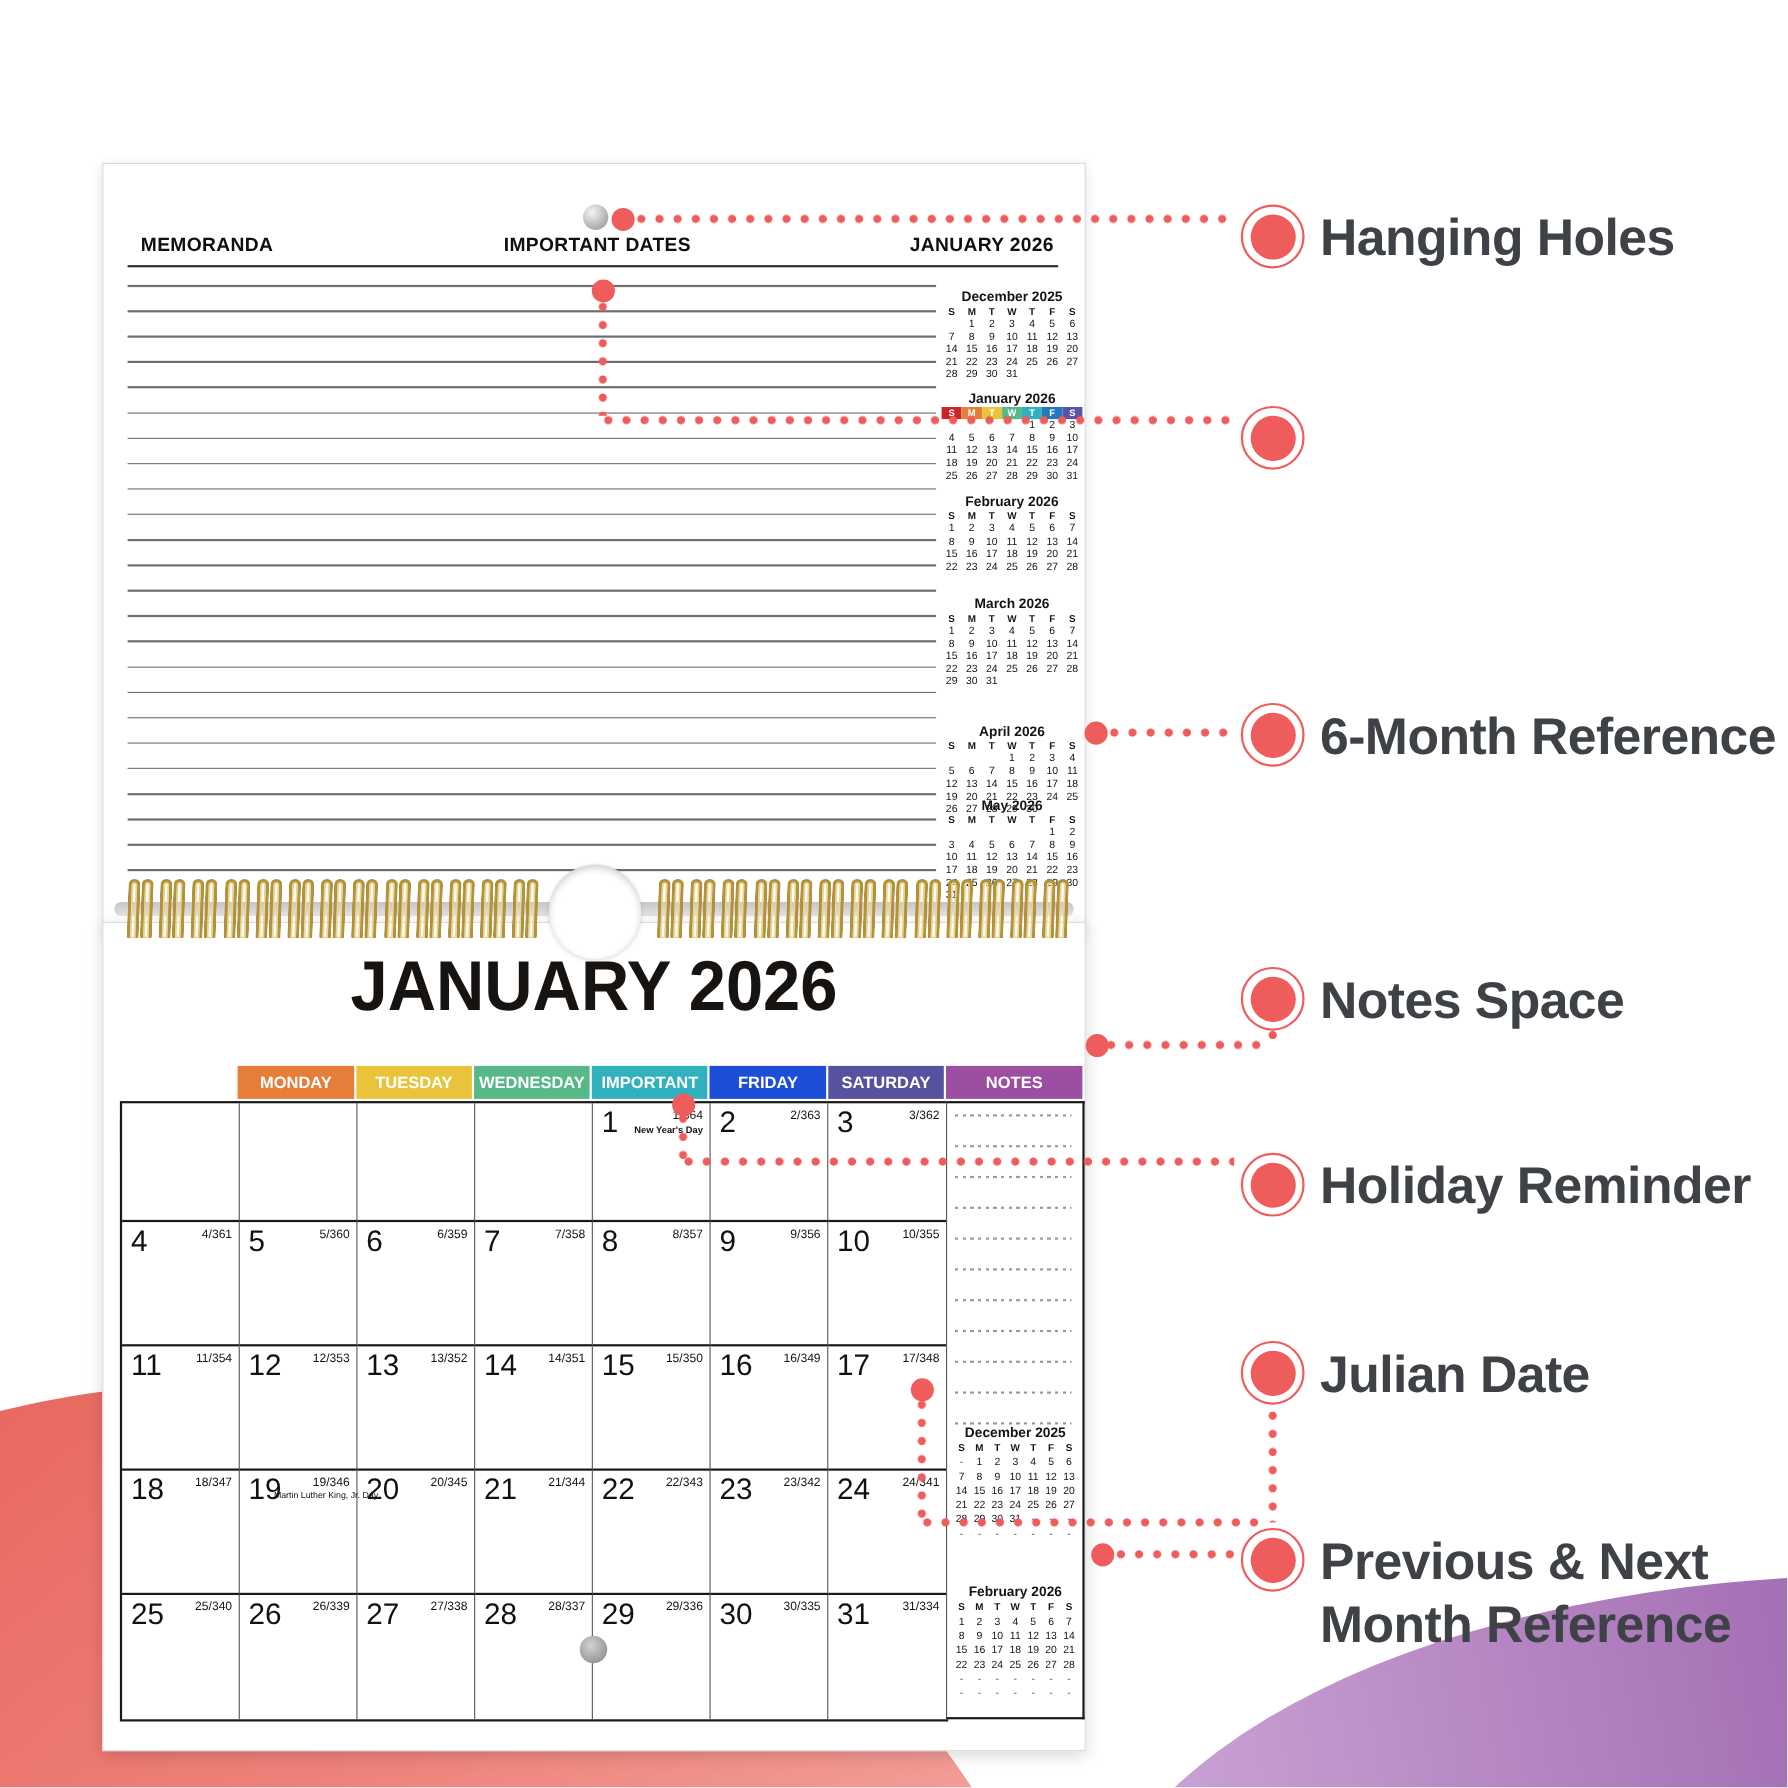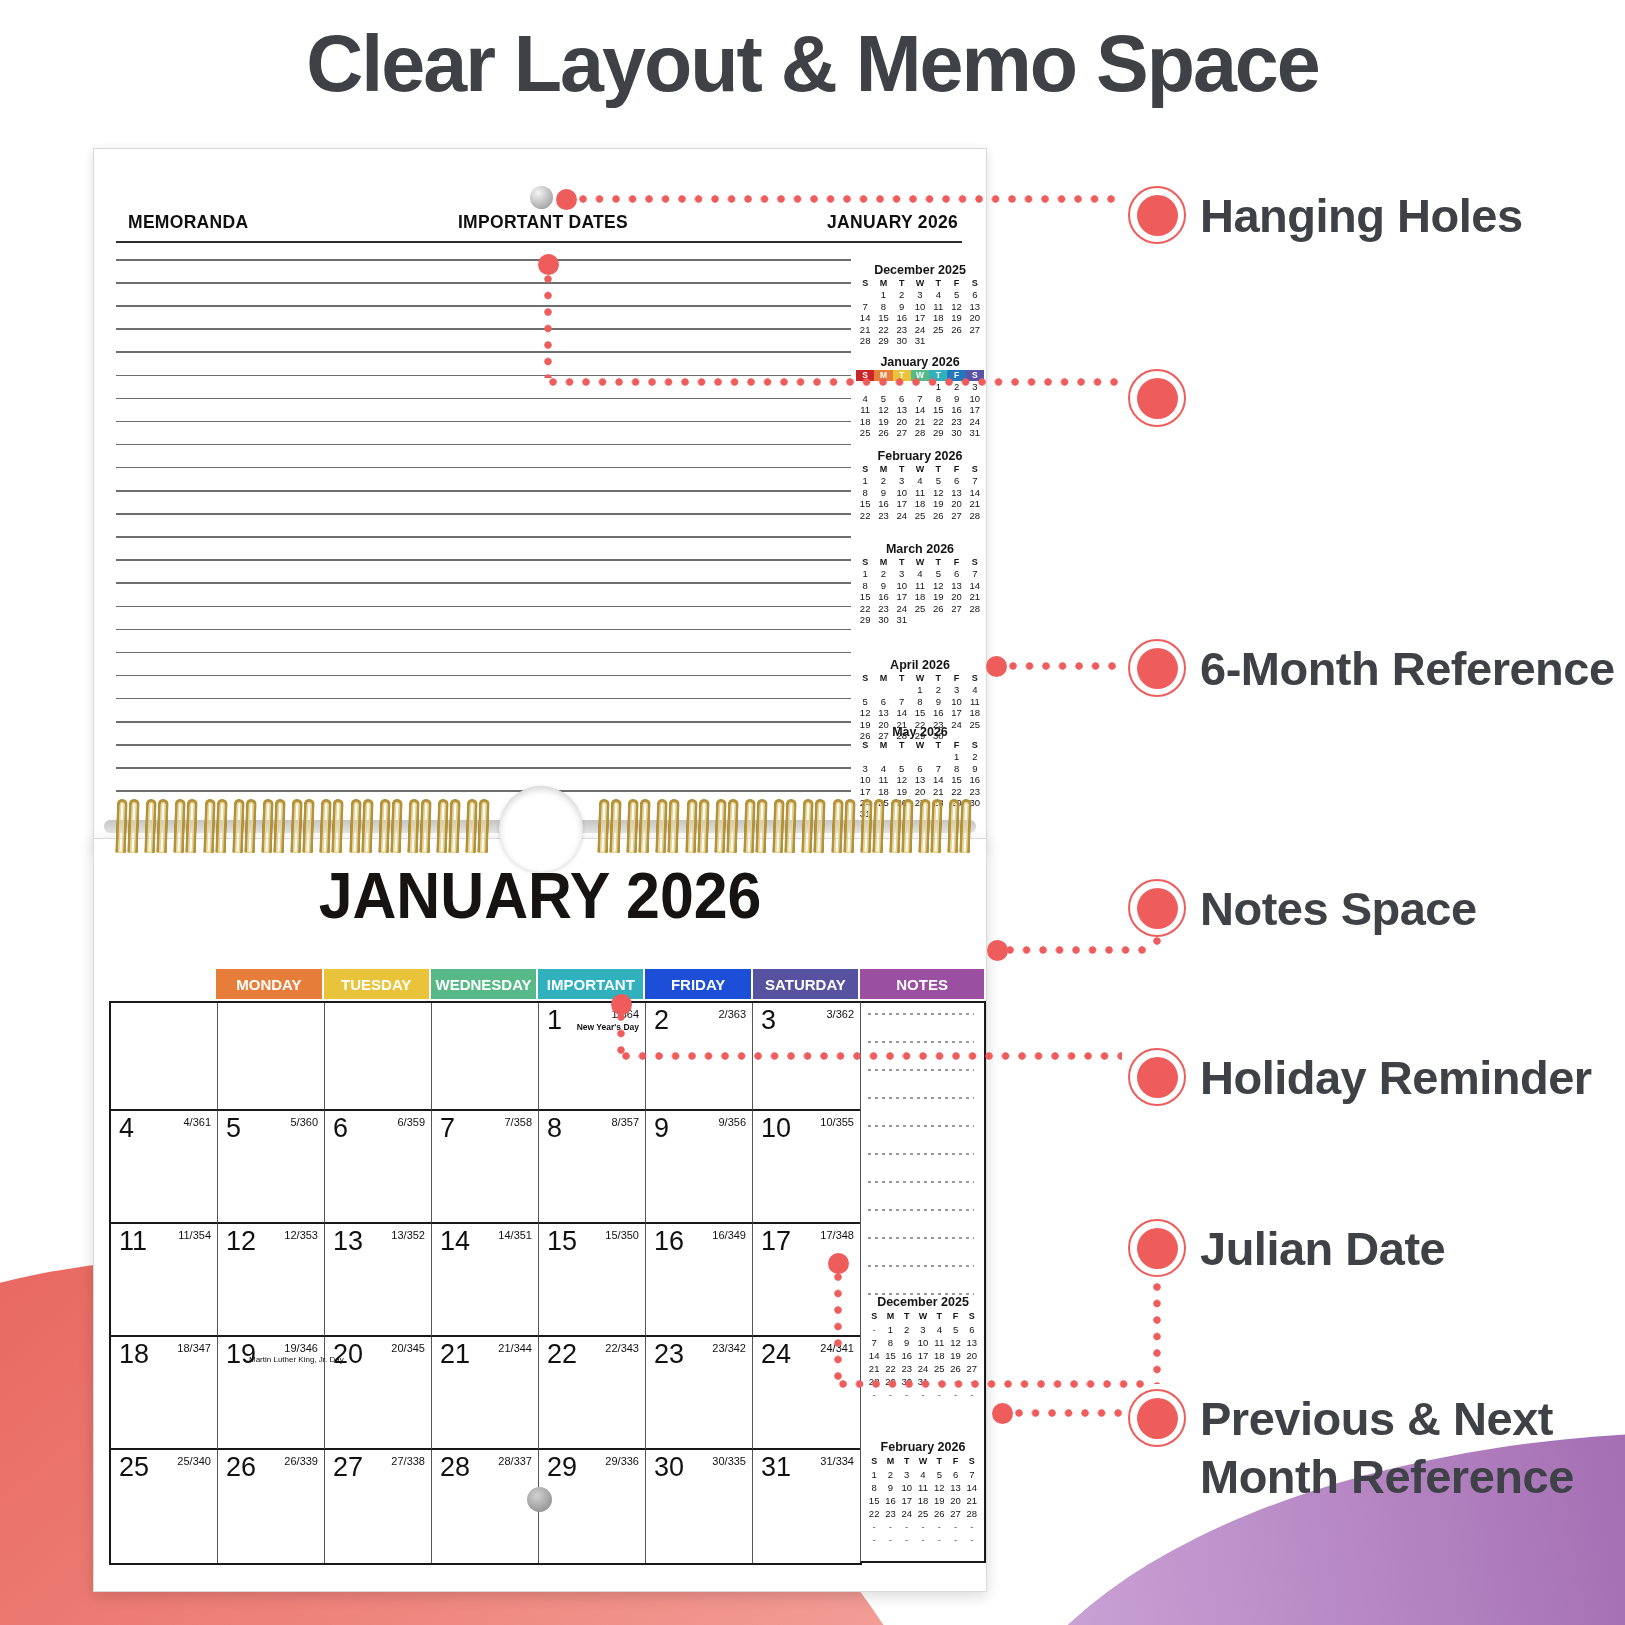--- a/index.html
+++ b/index.html
@@ -88,21 +88,20 @@
   .dot-v{position:absolute;width:10px;z-index:4;background-repeat:repeat-y;background-size:10px 16.5px;
       background-image:radial-gradient(circle at 5px 5px,var(--red) 3.4px,transparent 4px);}
 </style>
 </head>
 <body>
 
 <div id="canvas">
   <div class="wedge wedge-left"></div>
   <div class="wedge wedge-right"></div>
 
-  <h1 id="title">Clear Layout &amp; Memo Space</h1>
 
   <section class="memo-page">
     <div class="grommet"></div>
     <div class="memo-head">
       <span>MEMORANDA</span>
       <span class="c">IMPORTANT DATES</span>
       <span class="r">JANUARY 2026</span>
     </div>
     <div class="memo-rule"></div>
     <div class="memo-lines" id="memoLines">

